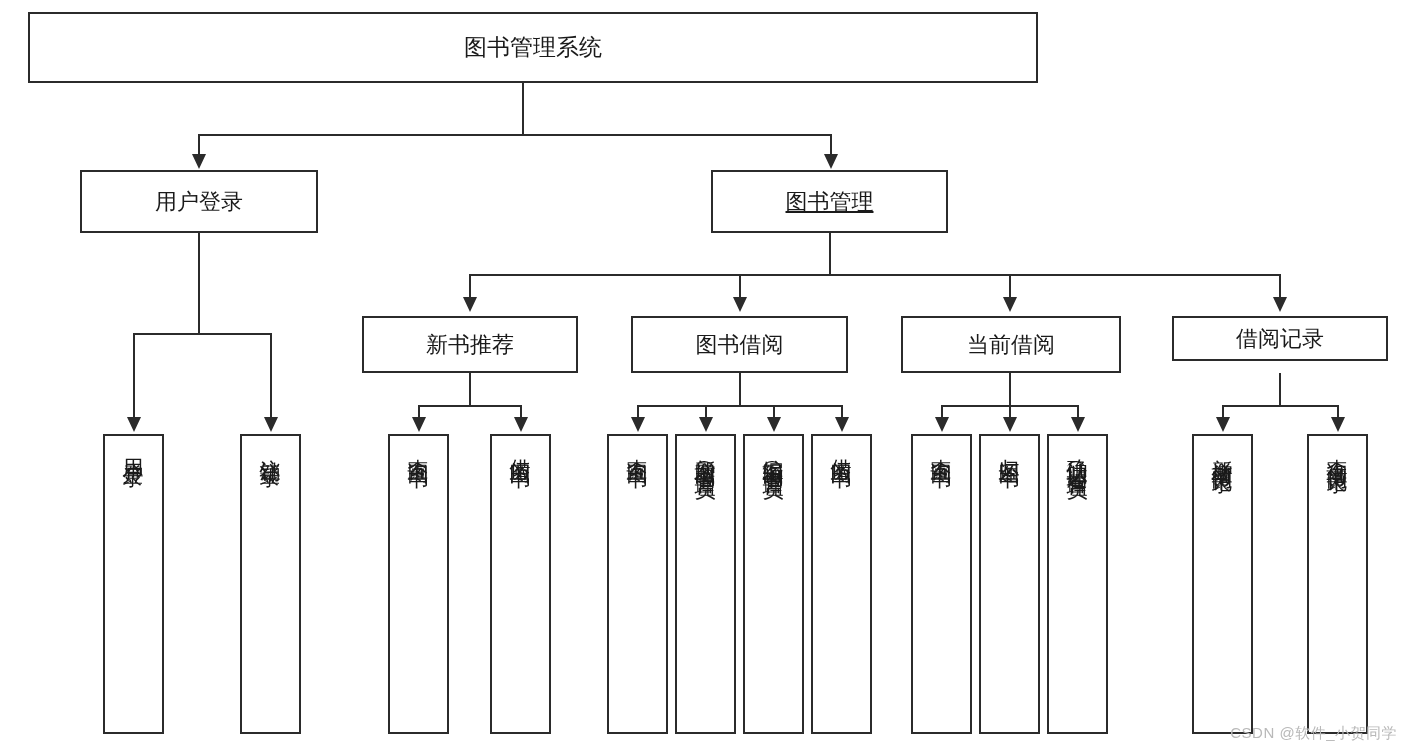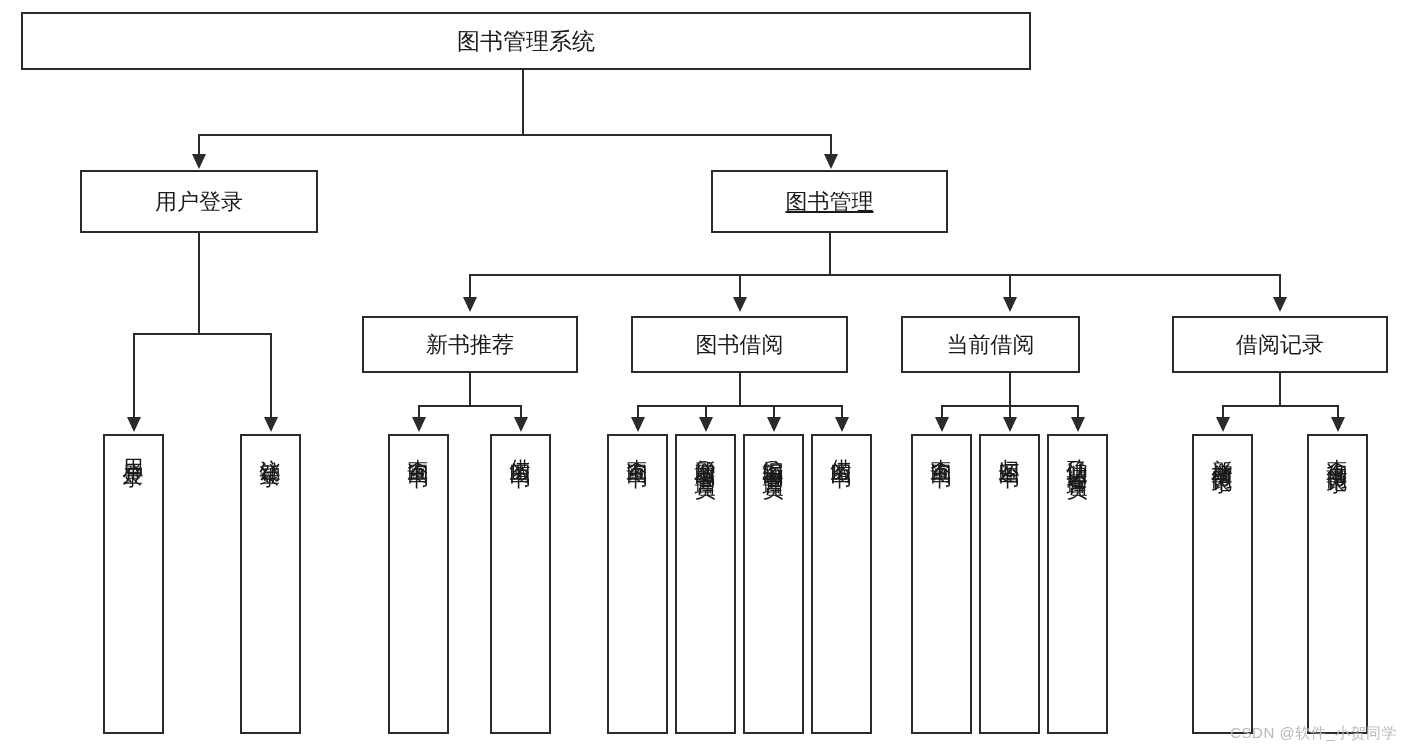--- a/index.html
+++ b/index.html
@@ -72,21 +72,21 @@
     letter-spacing:0.5px;
     z-index:5;
     white-space:nowrap;
   }
 </style>
 </head>
 <body>
 
 <div id="diagram">
 
-  <div class="node level1" style="left:21px;top:12px;width:1010px;height:58px;">
+  <div class="node level1" style="left:28px;top:12px;width:1010px;height:71px;">
     <span>图书管理系统</span>
   </div>
 
   <div class="vline" style="left:522px;top:70px;height:65px;"></div>
   <div class="hline" style="left:198px;top:134px;width:634px;"></div>
   <div class="vline" style="left:198px;top:134px;height:22px;"></div>
   <div class="arrow" style="left:192px;top:154px;"></div>
   <div class="vline" style="left:830px;top:134px;height:22px;"></div>
   <div class="arrow" style="left:824px;top:154px;"></div>
 
@@ -115,24 +115,24 @@
   <div class="arrow" style="left:1003px;top:297px;"></div>
   <div class="vline" style="left:1279px;top:274px;height:24px;"></div>
   <div class="arrow" style="left:1273px;top:297px;"></div>
 
   <div class="node level3" style="left:631px;top:316px;width:217px;height:57px;">
     <span>图书借阅</span>
   </div>
   <div class="node level3" style="left:362px;top:316px;width:216px;height:57px;">
     <span>新书推荐</span>
   </div>
-  <div class="node level3" style="left:901px;top:316px;width:179px;height:57px;">
+  <div class="node level3" style="left:901px;top:316px;width:220px;height:57px;">
     <span>当前借阅</span>
   </div>
-  <div class="node level3" style="left:1172px;top:316px;width:216px;height:57px;">
+  <div class="node level3" style="left:1172px;top:316px;width:216px;height:45px;">
     <span>借阅记录</span>
   </div>
 
   <div class="vline" style="left:469px;top:373px;height:33px;"></div>
   <div class="hline" style="left:418px;top:405px;width:103px;"></div>
   <div class="vline" style="left:418px;top:405px;height:13px;"></div>
   <div class="arrow" style="left:412px;top:417px;"></div>
   <div class="vline" style="left:520px;top:405px;height:13px;"></div>
   <div class="arrow" style="left:514px;top:417px;"></div>
 

